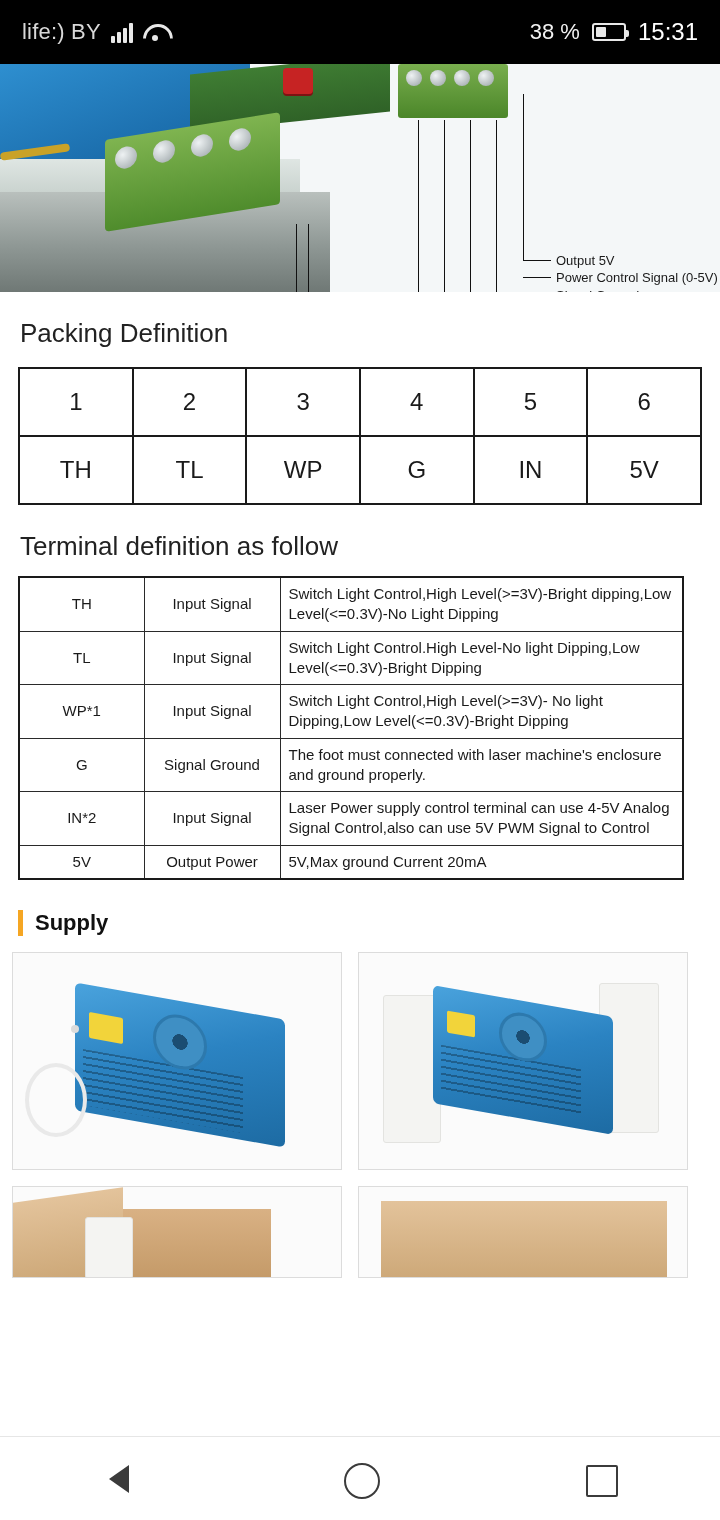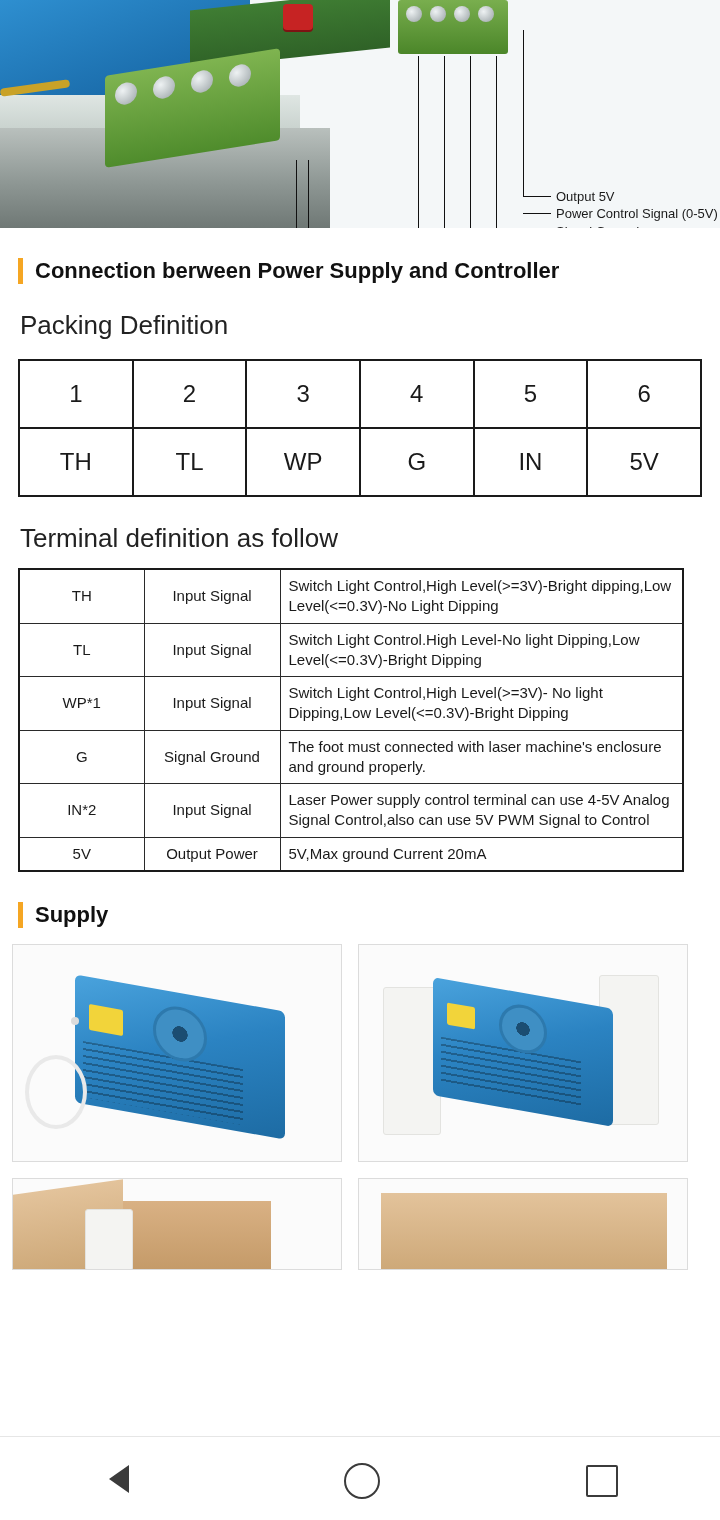--- a/index.html
+++ b/index.html
@@ -282,20 +282,39 @@
   .nav-recents::before {
     content: ""; position: absolute; left: 9px; top: 9px;
     width: 28px; height: 28px; border: 2px solid #3b3b3b; border-radius: 2px;
   }
 </style>
 </head>
 <body>
 
 <div class="screen">
 
+  <div class="statusbar">
+    <div class="sb-left">
+      <span class="carrier">life:) BY</span>
+      <span class="signal-bars">
+          <i></i>
+          <i></i>
+          <i></i>
+          <i></i>
+        </span>
+      <span class="wifi"></span>
+    </div>
+    <div class="sb-right">
+      <span class="battery-pct">38 %</span>
+      <span class="batt">
+          <span class="fill"></span>
+        </span>
+      <span class="clock">15:31</span>
+    </div>
+  </div>
 
 
   <div class="content">
 
     <div class="photo-block">
       <div class="photo-bg"></div>
       <div class="photo-blue"></div>
       <div class="photo-blue2"></div>
       <div class="photo-metal"></div>
       <div class="photo-pcb"></div>
@@ -330,24 +349,20 @@
         <div class="callout" style="left:556px; top:189px;">Output 5V</div>
         <div class="callout" style="left:556px; top:206px;">Power Control Signal (0-5V)</div>
         <div class="callout" style="left:556px; top:224px;">Signal Ground</div>
 
         <div class="lead" style="left:308px; top:160px; width:1px; height:142px; background:#111;"></div>
         <div class="lead" style="left:296px; top:160px; width:1px; height:212px; background:#111;"></div>
 
       </div>
     </div>
 
-    <div class="section-bar">
-      <span class="tick"></span>
-      <span class="txt">Connection berween Power Supply and Controller</span>
-    </div>
 
     <div class="plain-heading">Packing Definition</div>
 
     <table class="tdef-table">
       <tbody>
           <tr>
         <td>1</td>
         <td>2</td>
         <td>3</td>
         <td>4</td>

